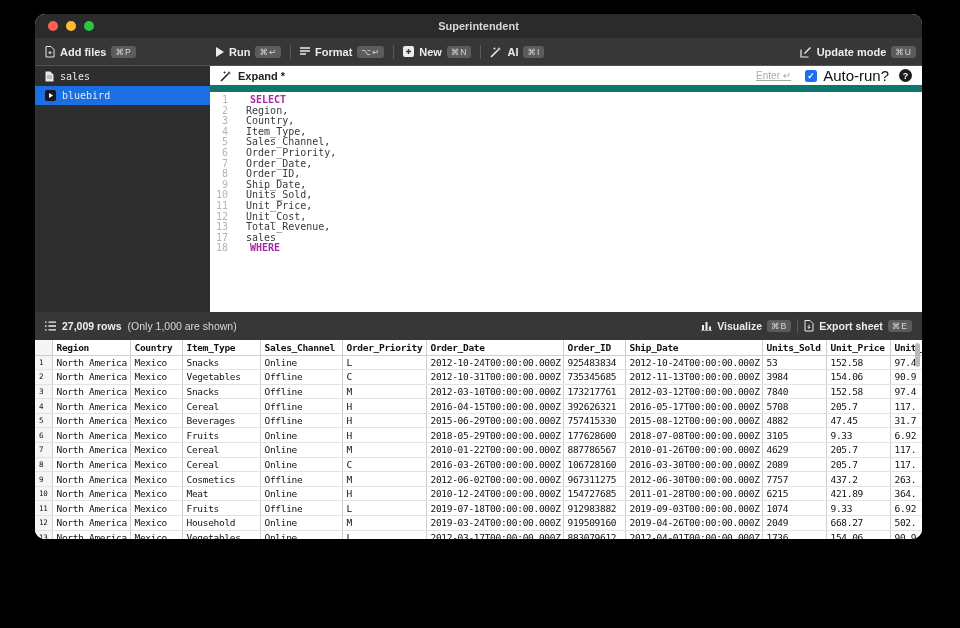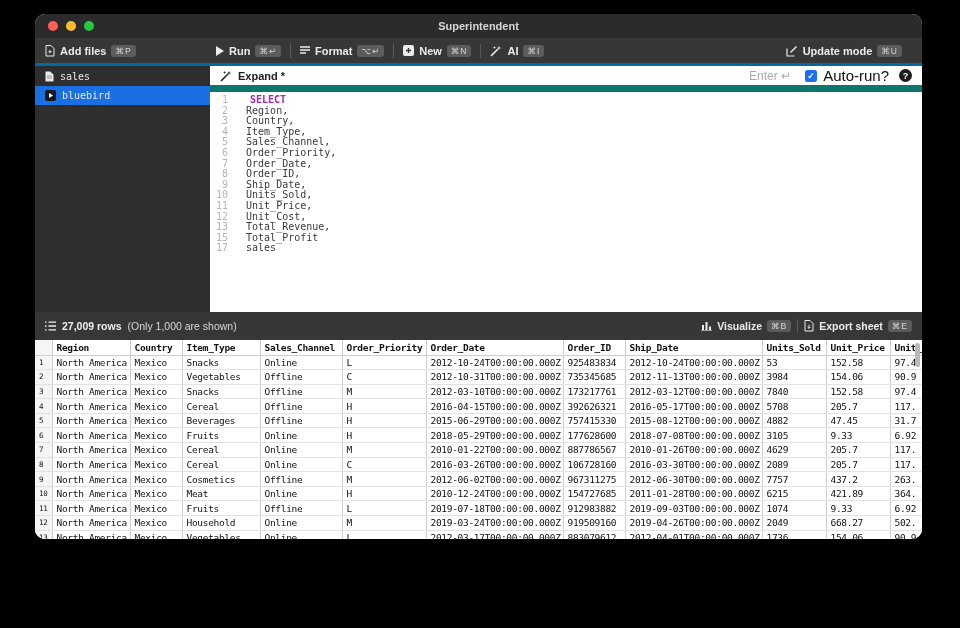--- a/index.html
+++ b/index.html
@@ -9,41 +9,41 @@
             background:#fff; box-shadow:0 18px 40px rgba(0,0,0,.7); display:flex; flex-direction:column; }
 
   
   .titlebar { height:24px; background:#2b2b2b; display:flex; align-items:center; position:relative; flex:none; }
   .lights { display:flex; gap:8px; margin-left:13px; }
   .light { width:10px; height:10px; border-radius:50%; }
   .light.red { background:#ff5f57; } .light.yellow { background:#febc2e; } .light.green { background:#28c840; }
   .win-title { position:absolute; left:0; right:0; text-align:center; color:#d8d8d8; font-size:11px; font-weight:bold; }
 
   
-  .toolbar { height:28px; background:#373737; display:flex; align-items:center; color:#e8e8e8; font-size:11px; flex:none; border-bottom:3px solid #0369a1; }
+  .toolbar { height:28px; background:#373737; display:flex; align-items:center; color:#e8e8e8; font-size:11px; flex:none; border-bottom:1px solid #0369a1; }
   .tb-left { width:175px; flex:none; display:flex; align-items:center; padding-left:10px; gap:6px; }
   .tb-main { flex:1; display:flex; align-items:center; gap:9px; padding-left:5px; }
-  .tb-right { display:flex; align-items:center; gap:6px; padding-right:20px; }
+  .tb-right { display:flex; align-items:center; gap:6px; padding-right:6px; }
   .tb-btn { display:flex; align-items:center; gap:5px; cursor:default; font-weight:bold; color:#ececec; }
   .kbd { background:#5c5c5c; color:#d6d6d6; border-radius:3px; font-size:8.5px; padding:1px 4px; font-weight:normal; letter-spacing:1px; line-height:10px; }
   .tb-div { width:1px; height:14px; background:#5a5a5a; }
   .ic { display:inline-flex; align-items:center; justify-content:center; }
 
   
   .middle { display:flex; height:246px; flex:none; }
   .sidebar { width:175px; flex:none; background:#2e2e2e; padding-top:1px; }
   .sb-item { height:19px; display:flex; align-items:center; gap:6px; padding-left:10px; color:#e8e8e8;
              font-family:"DejaVu Sans Mono", monospace; font-size:10px; }
   .sb-item.selected { background:#1a6fe3; }
 
   .editor { flex:1; display:flex; flex-direction:column; background:#fff; min-width:0; }
   .editor-header { height:26px; flex:none; border-bottom:7px solid #0f766e; display:flex; align-items:center; padding:0 10px; gap:6px; }
   .eh-title { font-size:11px; color:#222; font-weight:bold; }
   .eh-spacer { flex:1; }
-  .enter-hint { font-size:12px; color:#aaa; }
+  .enter-hint { font-size:10px; color:#aaa;text-decoration:underline; }
   .checkbox { width:12px; height:12px; background:#1b6ff2; border-radius:2.5px; display:inline-flex; align-items:center; justify-content:center;
               color:#fff; font-size:9px; font-weight:bold; margin-left:8px; }
   .autorun-label { font-size:15px; color:#111; }
   .help-circle { width:13px; height:13px; border-radius:50%; background:#1c1c1c; color:#fff; font-size:9px; font-weight:bold;
                  display:inline-flex; align-items:center; justify-content:center; margin-left:4px; }
 
   .code-area { flex:1; overflow:hidden; padding-top:3px; font-family:"DejaVu Sans Mono", monospace; font-size:10px; line-height:10.6px; }
   .cl { display:flex; white-space:pre; }
   .ln { width:24px; flex:none; text-align:right; color:#b4b4b4; padding-right:6px; user-select:none; }
   .ct { color:#383a42; }
@@ -211,22 +211,22 @@
             <div class="cl"><span class="ln">4</span><span class="ct"><span class="tok-plain">  Item_Type,</span></span></div>
             <div class="cl"><span class="ln">5</span><span class="ct"><span class="tok-plain">  Sales_Channel,</span></span></div>
             <div class="cl"><span class="ln">6</span><span class="ct"><span class="tok-plain">  Order_Priority,</span></span></div>
             <div class="cl"><span class="ln">7</span><span class="ct"><span class="tok-plain">  Order_Date,</span></span></div>
             <div class="cl"><span class="ln">8</span><span class="ct"><span class="tok-plain">  Order_ID,</span></span></div>
             <div class="cl"><span class="ln">9</span><span class="ct"><span class="tok-plain">  Ship_Date,</span></span></div>
             <div class="cl"><span class="ln">10</span><span class="ct"><span class="tok-plain">  Units_Sold,</span></span></div>
             <div class="cl"><span class="ln">11</span><span class="ct"><span class="tok-plain">  Unit_Price,</span></span></div>
             <div class="cl"><span class="ln">12</span><span class="ct"><span class="tok-plain">  Unit_Cost,</span></span></div>
             <div class="cl"><span class="ln">13</span><span class="ct"><span class="tok-plain">  Total_Revenue,</span></span></div>
-            <div class="cl"><span class="ln">15</span><span class="ct"><span class="tok-plain">  Total_Profit</span></span></div>
             <div class="cl"><span class="ln">17</span><span class="ct"><span class="tok-plain">  sales</span></span></div>
+            <div class="cl"><span class="ln">18</span><span class="ct"><span class="tok-kw">WHERE</span></span></div>
           </div>
       </div>
     </div>
 
     <div class="resultsbar">
       <span class="ic">
         <svg width="11" height="10" viewBox="0 0 11 10">
             <path d="M0 1.2h1.5M0 5h1.5M0 8.8h1.5" stroke="#f0f0f0" stroke-width="1.3"></path>
             <path d="M3.5 1.2H11M3.5 5H11M3.5 8.8H11" stroke="#f0f0f0" stroke-width="1.3"></path>
           </svg>

